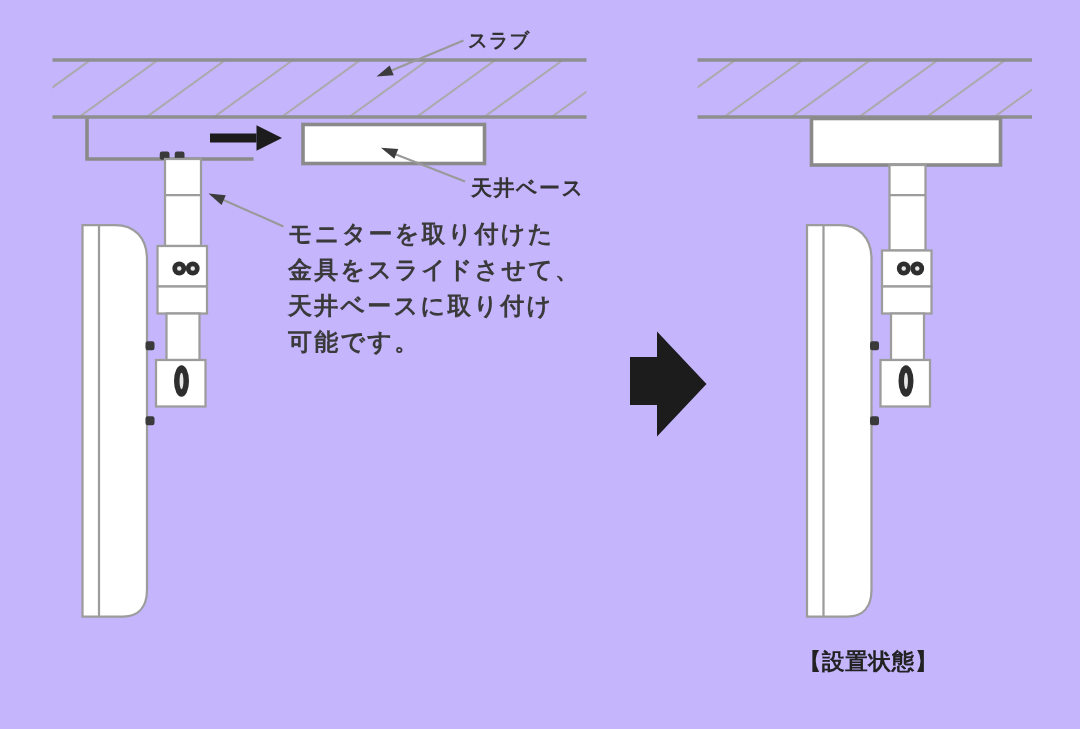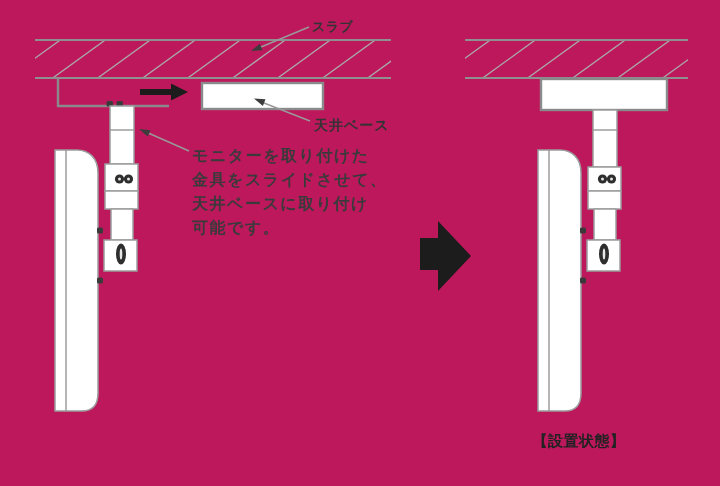--- a/index.html
+++ b/index.html
@@ -1,17 +1,17 @@
 <!DOCTYPE html>
 <html><head>
 <meta charset="utf-8">
 <style>
   html,body{margin:0;padding:0;background:#fff;}
   .stage{
-    position:relative;width:720px;height:486px;background:#be185d;overflow:hidden;
+    position:relative;width:720px;height:486px;background:#c4b5fd;overflow:hidden;
     font-family:"Liberation Sans","DejaVu Sans",sans-serif;
   }
   svg{position:absolute;left:0;top:0;display:block;}
   .jp-label{font-size:13px;font-weight:600;fill:#333333;letter-spacing:0.5px;}
   .jp-label-md{font-size:14px;font-weight:600;fill:#333333;letter-spacing:1px;}
   .jp-note{font-size:16px;font-weight:600;fill:#3a3a3a;letter-spacing:1.5px;}
   .jp-caption{font-size:15px;font-weight:700;fill:#222222;letter-spacing:0.5px;}
   .struct{stroke:#8a8a8a;stroke-width:2.4;fill:none;}
   .struct-fill{stroke:#8a8a8a;stroke-width:2.4;fill:#ffffff;}
   .thin{stroke:#9c9c9c;stroke-width:1.5;fill:#ffffff;}

